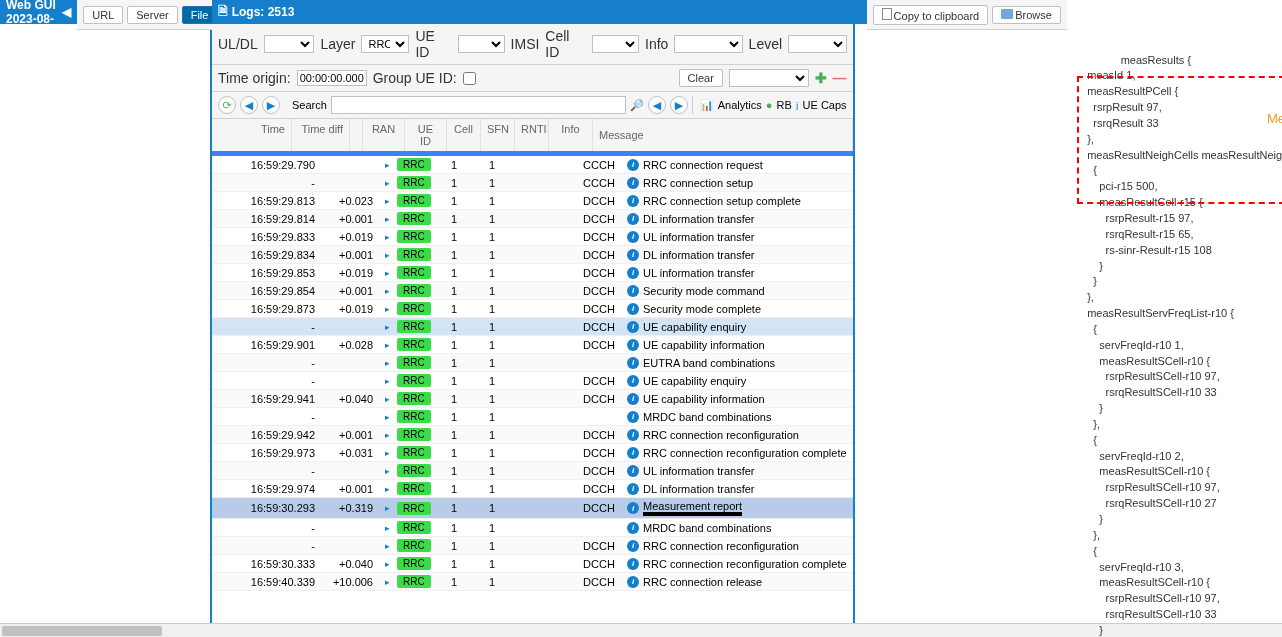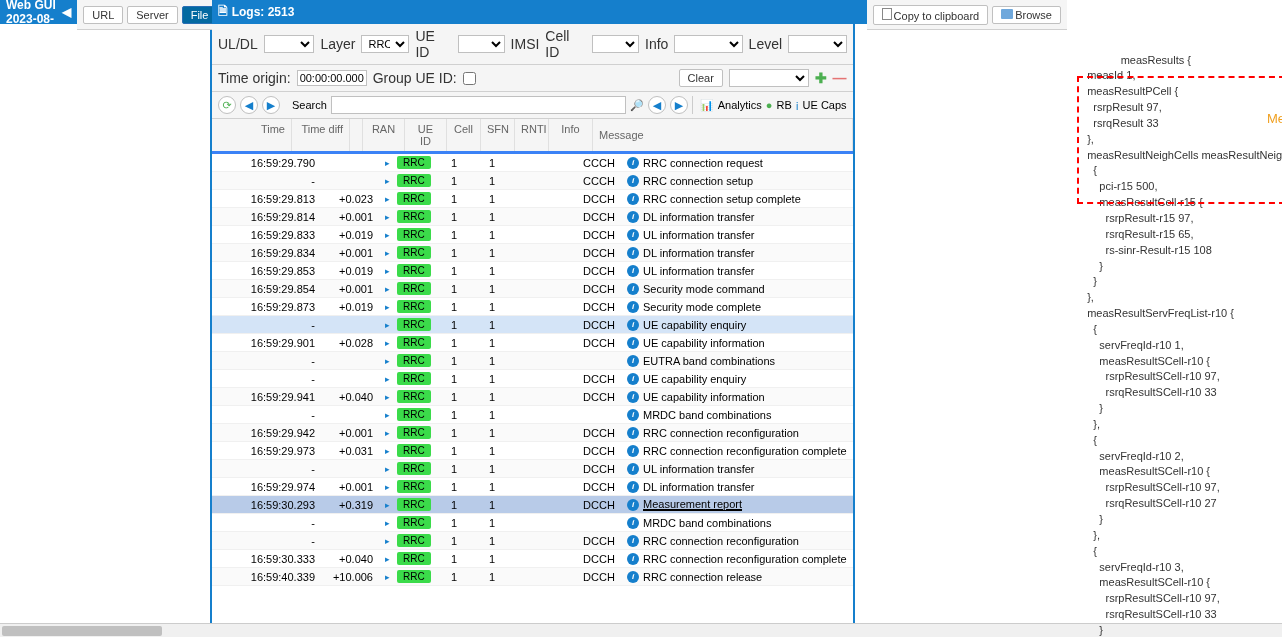--- a/index.html
+++ b/index.html
@@ -16,21 +16,21 @@
 .btn.small { padding: 1px 4px; }
 .tree { padding: 6px 4px; font-size: 11px; }
 .tree-item { display: flex; align-items: center; gap: 4px; padding: 2px 4px; }
 .tree-item .ticon { color: #888; }
 .tree-item .check { color: #4caf50; }
 .filter-row { background: #f5f5f5; border-bottom: 1px solid #d0d0d0; padding: 4px 6px; display: flex; align-items: center; gap: 6px; flex-wrap: nowrap; }
 .filter-row label { font-size: 14px; color: #333; }
 .filter-row select, .filter-row input { border: 1px solid #c0c0c0; font-size: 11px; padding: 1px 2px; background: #fff; }
 .search-row { background: #f5f5f5; border-bottom: 1px solid #d0d0d0; padding: 4px 6px; display: flex; align-items: center; gap: 4px; }
 .search-row input { flex: 1; border: 1px solid #c0c0c0; padding: 2px 4px; font-size: 11px; }
-.grid-header { background: #f5f5f5; border-bottom: 3px solid #3b82f6; display: flex; font-size: 11px; color: #666; }
+.grid-header { background: #f5f5f5; border-bottom: 5px solid #3b82f6; display: flex; font-size: 11px; color: #666; }
 .grid-header > div { padding: 4px 6px; border-right: 1px solid #e0e0e0; }
 .grid-body { flex: 1; overflow-y: auto; }
 .grid-row { display: flex; font-size: 11px; border-bottom: 1px solid #f0f0f0; align-items: center; padding-left: 29px; }
 .grid-row:nth-child(even) { background: #fafafa; }
 .grid-row.selected { background: #b8cbe8; }
 .grid-row > div { padding: 2px 6px; overflow: hidden; white-space: nowrap; }
 .col-time { width: 80px; text-align: right; }
 .col-diff { width: 58px; text-align: right; }
 .col-arrow { width: 8px; color: #157fcc; font-size: 9px; }
 .col-ran { width: 42px; text-align: center; }
@@ -41,21 +41,21 @@
 .col-info { width: 44px; text-align: center; }
 .col-msg { flex: 1; display: flex; align-items: center; gap: 4px; }
 .ran-badge { background: #3bdb4a; color: #000; padding: 1px 6px; border-radius: 2px; font-size: 10px; display: inline-block; min-width: 30px; text-align: center; }
 .info-icon { width: 12px; height: 12px; border-radius: 50%; background: #157fcc; color: #fff; display: inline-flex; align-items: center; justify-content: center; font-size: 8px; font-style: italic; font-weight: bold; }
 .detail-body { flex: 1; padding: 8px; font-family: 'Courier New', monospace; font-size: 11px; overflow: auto; white-space: pre; color: #333; line-height: 1.35; position: relative; }
 .highlight-box { position: absolute; border: 2px dashed red; }
 .highlight-label { position: absolute; color: #f0a020; font-family: Arial; font-size: 13px; }
 .scrollbar-bottom { position: absolute; bottom: 0; left: 0; right: 0; height: 14px; background: #f0f0f0; border-top: 1px solid #ccc; }
 .scrollbar-bottom .thumb { position: absolute; left: 2px; top: 2px; height: 10px; width: 160px; background: #c0c0c0; border-radius: 2px; }
 .circ-btn { width: 18px; height: 18px; border-radius: 50%; border: 1px solid #c0c0c0; display: inline-flex; align-items: center; justify-content: center; background: #fff; cursor: pointer; }
-.underline-red { border-bottom: 1px solid #000000; text-decoration: underline; }
+.underline-red { border-bottom: 4px solid #000000; }
 .plus-icon { color: #4caf50; font-weight: bold; font-size: 14px; }
 .minus-icon { color: #e57373; font-weight: bold; font-size: 14px; }
 .clipboard-icon { display: inline-block; width: 10px; height: 12px; border: 1px solid #888; background: #fff; margin-right: 2px; }
 .folder-icon { display: inline-block; width: 12px; height: 10px; background: #6fa8dc; border-radius: 1px; margin-right: 2px; }
 </style>
 </head>
 <body>
 
 <div class="main">
 

